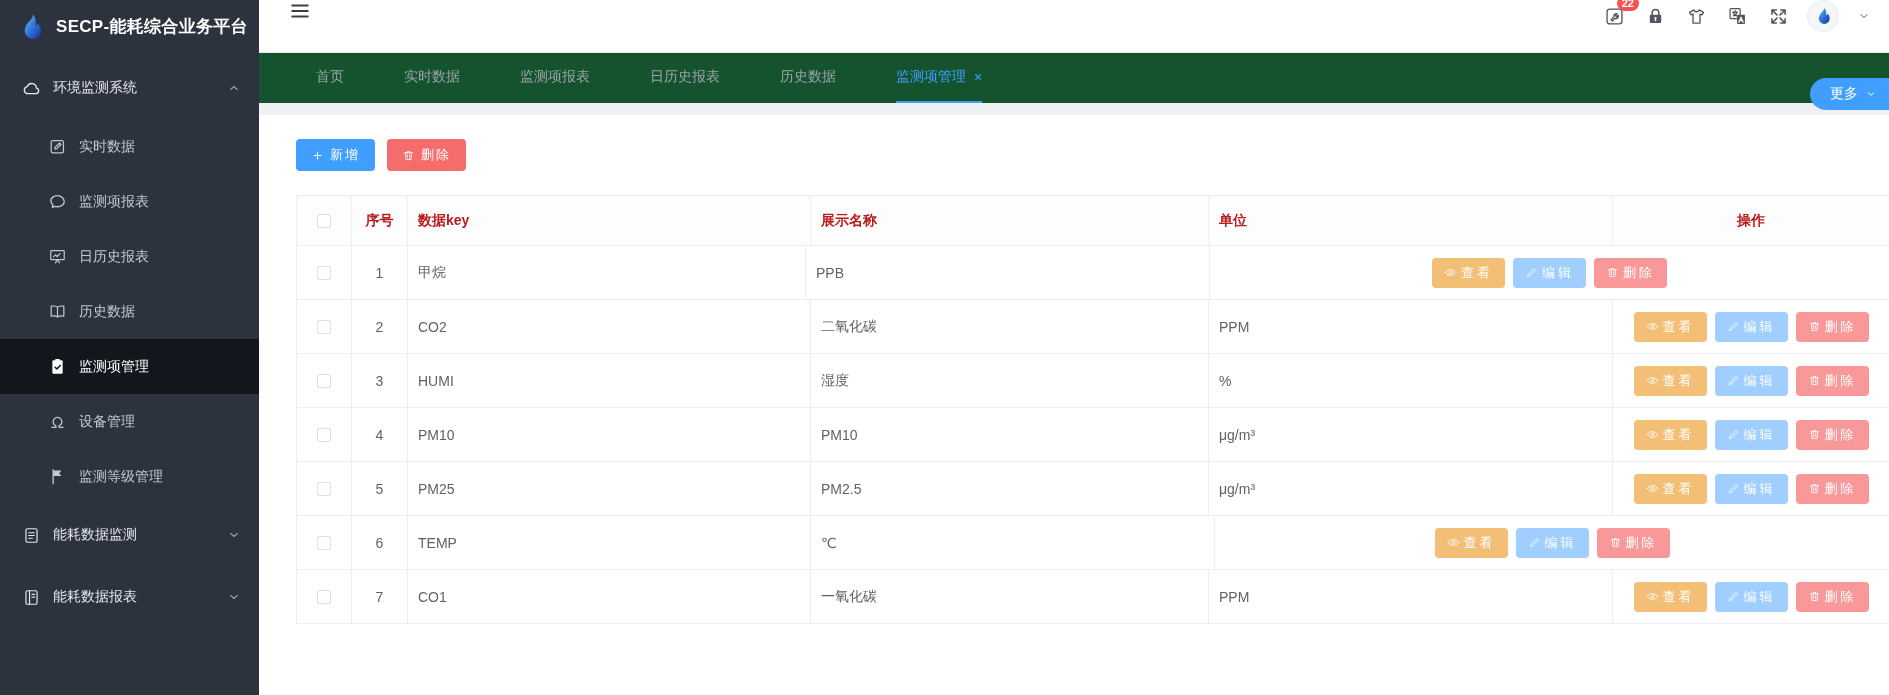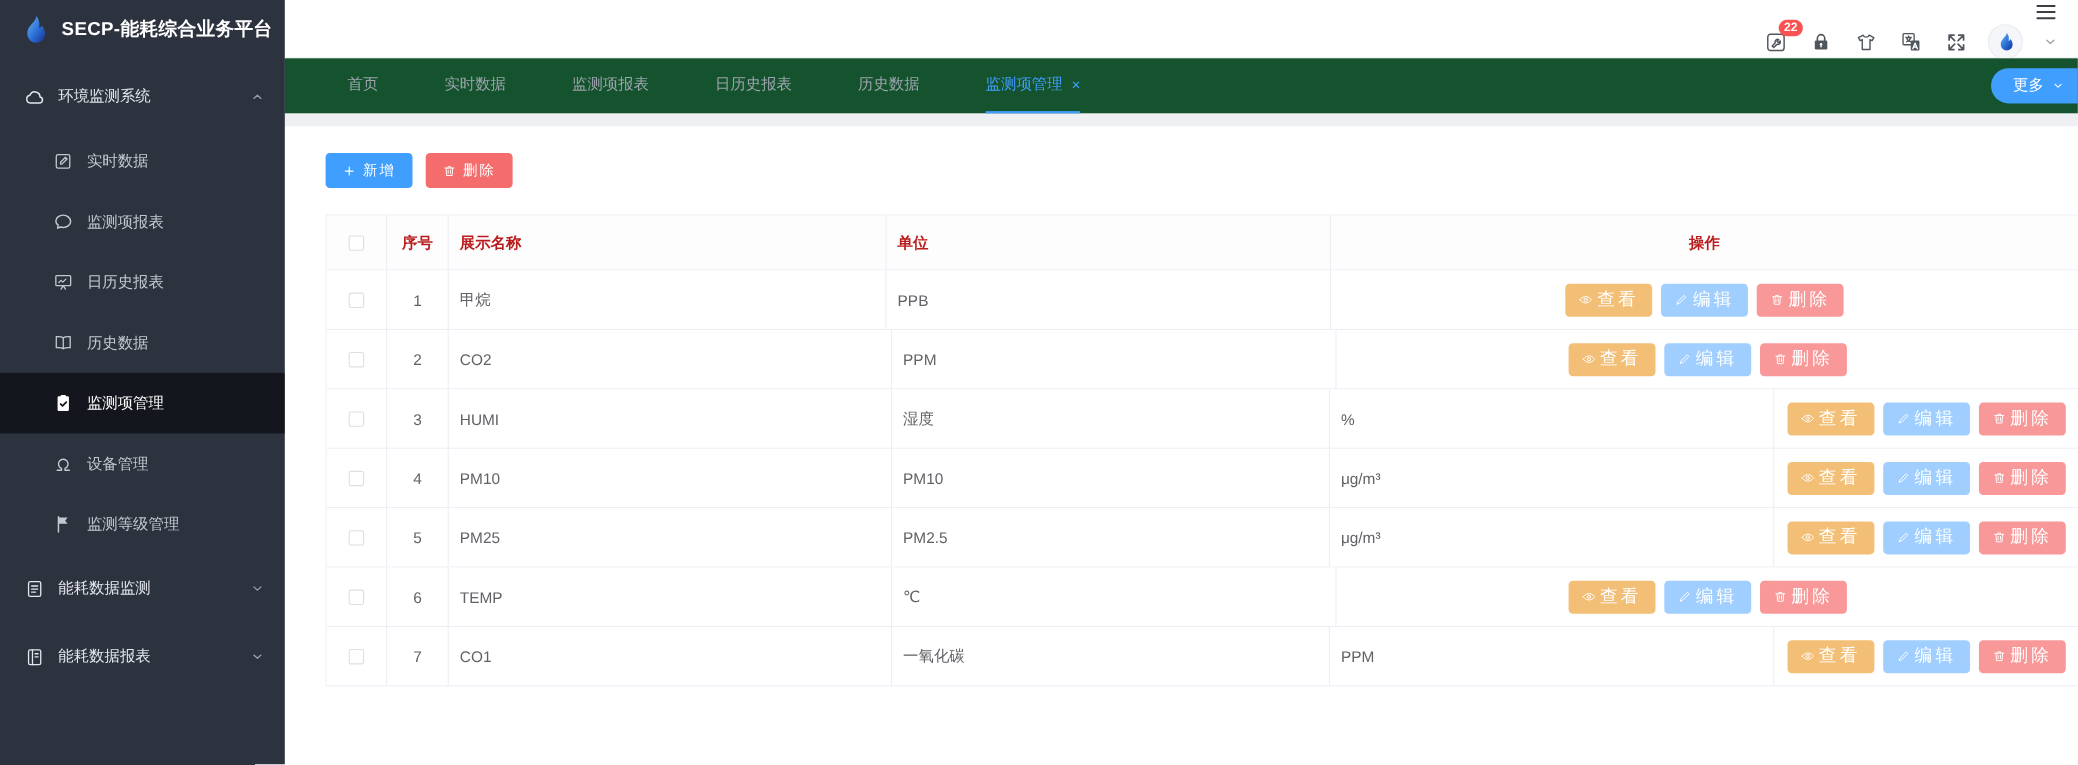--- a/index.html
+++ b/index.html
@@ -22,36 +22,36 @@
   .mi.l1 { height:62px; color:#e4e7ec; }
   .mi.l2 { height:55px; padding-left:48px; color:#c3c8d0; }
   .mi.active { background:var(--sidebar-active-bg); color:#fff; }
   .micon { width:19px; height:19px; flex:none; }
   .mlabel { flex:1; white-space:nowrap; }
   .mchev { width:14px; height:14px; color:#99a0ab; flex:none; }
   .mchev.up { transform:rotate(180deg); }
 
   
   .main { flex:1; min-width:0; display:flex; flex-direction:column; }
-  .topbar { height:53px; background:#fff; border-bottom:1px solid #eceef1; display:flex; align-items:flex-end; justify-content:space-between; padding:0 18px 0 30px;flex-direction:column; }
+  .topbar { height:53px; background:#fff; border-bottom:1px solid #eceef1; display:flex; align-items:flex-start; justify-content:space-between; padding:0 18px 0 30px; }
   .hamburger { width:22px; height:22px; color:#3a3f45; cursor:pointer; }
   .top-right { display:flex; align-items:center; gap:18px; }
   .icons-repeat { display:flex; align-items:center; gap:20px; }
   .hicon-wrap { position:relative; width:21px; height:21px; color:#50565e; cursor:pointer; }
   .badge { position:absolute; top:-10px; right:-14px; background:var(--badge); color:#fff; font-size:11px; font-weight:bold; line-height:1; padding:2px 5px; border-radius:9px; }
   .avatar { width:32px; height:32px; border-radius:50%; background:#f4f6f9; border:1px solid #e9ebef; display:flex; align-items:center; justify-content:center; cursor:pointer; }
   .avatar .av-ic { width:20px; height:20px; }
   .caret { width:14px; height:14px; color:#9aa0a8; cursor:pointer; }
 
   
   .tabbar { height:50px; background:#14532d; display:flex; align-items:center; gap:60px; padding-left:57px; position:relative; }
   .tab { height:50px; display:flex; align-items:center; gap:8px; font-size:14px; color:var(--tab-inactive); cursor:pointer; border-bottom:2px solid transparent; }
   .tab.active { color:var(--accent); border-bottom-color:var(--accent); }
   .tab-close { font-size:14px; line-height:1; }
-  .more-btn { position:absolute; right:0; top:9px; height:32px; background:var(--accent); color:#fff; border:none; border-radius:16px 0 0 16px; display:flex; align-items:center; gap:7px; padding:0 12px 0 20px; font-size:14px; cursor:pointer; font-family:Liberation Serif, serif; }
+  .more-btn { position:absolute; right:0; top:25px; height:32px; background:var(--accent); color:#fff; border:none; border-radius:16px 0 0 16px; display:flex; align-items:center; gap:7px; padding:0 12px 0 20px; font-size:14px; cursor:pointer; font-family:Liberation Serif, serif; }
   .more-btn .caret { color:#fff; width:12px; height:12px; }
   .gray-strip { height:12px; background:#eef0f4; }
 
   
   .content { flex:1; background:#fff; padding:24px 0 0 37px; overflow:hidden; }
   .toolbar { display:flex; gap:12px; }
   .btn { height:32px; border:none; border-radius:4px; color:#fff; font-size:13px; letter-spacing:2px; display:flex; align-items:center; gap:6px; padding:0 15px; cursor:pointer; font-family:inherit; }
   .btn .bicon { width:13px; height:13px; letter-spacing:0; }
   .btn-add { background:var(--accent); }
   .btn-del { background:var(--danger); }
@@ -60,21 +60,21 @@
   .trow { display:flex; height:54px; border-bottom:1px solid #ebeef5; background:#fff; }
   .trow.thead { height:50px; font-weight:bold; color:#b91c1c; background:#fdfdfe; }
   .tcell { display:flex; align-items:center; padding:0 10px; border-right:1px solid #ebeef5; }
   .c-check { width:55px; justify-content:center; }
   .c-idx { width:56px; justify-content:center; }
   .c-key { width:403px; }
   .c-name { width:398px; }
   .c-unit { width:404px; }
   .c-act { flex:1; justify-content:center; gap:8px; border-right:none; }
   .checkbox { width:14px; height:14px; border:1px solid #dcdfe6; border-radius:2px; background:#fff; cursor:pointer; }
-  .abtn { height:30px; border:none; border-radius:4px; color:#fff; font-size:16px; letter-spacing:3px; display:flex; align-items:center; gap:4px; padding:0 12px; cursor:pointer; font-family:inherit; }
+  .abtn { height:30px; border:none; border-radius:4px; color:#fff; font-size:13px; letter-spacing:3px; display:flex; align-items:center; gap:4px; padding:0 12px; cursor:pointer; font-family:inherit; }
   .abtn .aicon { width:13px; height:13px; letter-spacing:0; }
   .a-view { background:var(--view-btn); }
   .a-edit { background:var(--edit-btn); }
   .a-del  { background:var(--delete-btn); }
 </style>
 </head>
 <body>
 
 <aside class="sidebar">
   <div class="logo-row">
@@ -355,20 +355,21 @@
         <span>删除</span>
       </button>
     </div>
 
     <div class="table">
       <div class="trow thead">
         <div class="tcell c-check">
             <span class="checkbox"></span>
           </div>
         <div class="tcell c-idx">序号</div>
+        <div class="tcell c-key">数据key</div>
         <div class="tcell c-name">展示名称</div>
         <div class="tcell c-unit">单位</div>
         <div class="tcell c-act">操作</div>
       </div>
       <div>
 
           <div class="trow">
             <div class="tcell c-check">
               <span class="checkbox"></span>
             </div>
@@ -403,20 +404,21 @@
               </button>
             </div>
           </div>
 
           <div class="trow">
             <div class="tcell c-check">
               <span class="checkbox"></span>
             </div>
             <div class="tcell c-idx">2</div>
             <div class="tcell c-key">CO2</div>
+            <div class="tcell c-name">二氧化碳</div>
             <div class="tcell c-unit">PPM</div>
             <div class="tcell c-act">
               <button class="abtn a-view">
                 <span class="aicon">
                   <svg viewBox="0 0 24 24" fill="none" stroke="currentColor" stroke-width="1.6" stroke-linecap="round" stroke-linejoin="round">
                     <path d="M2.5 12S6 6.5 12 6.5 21.5 12 21.5 12 18 17.5 12 17.5 2.5 12 2.5 12z"></path>
                     <circle cx="12" cy="12" r="2.7"></circle>
                   </svg>
                 </span>
                 <span>查看</span>

